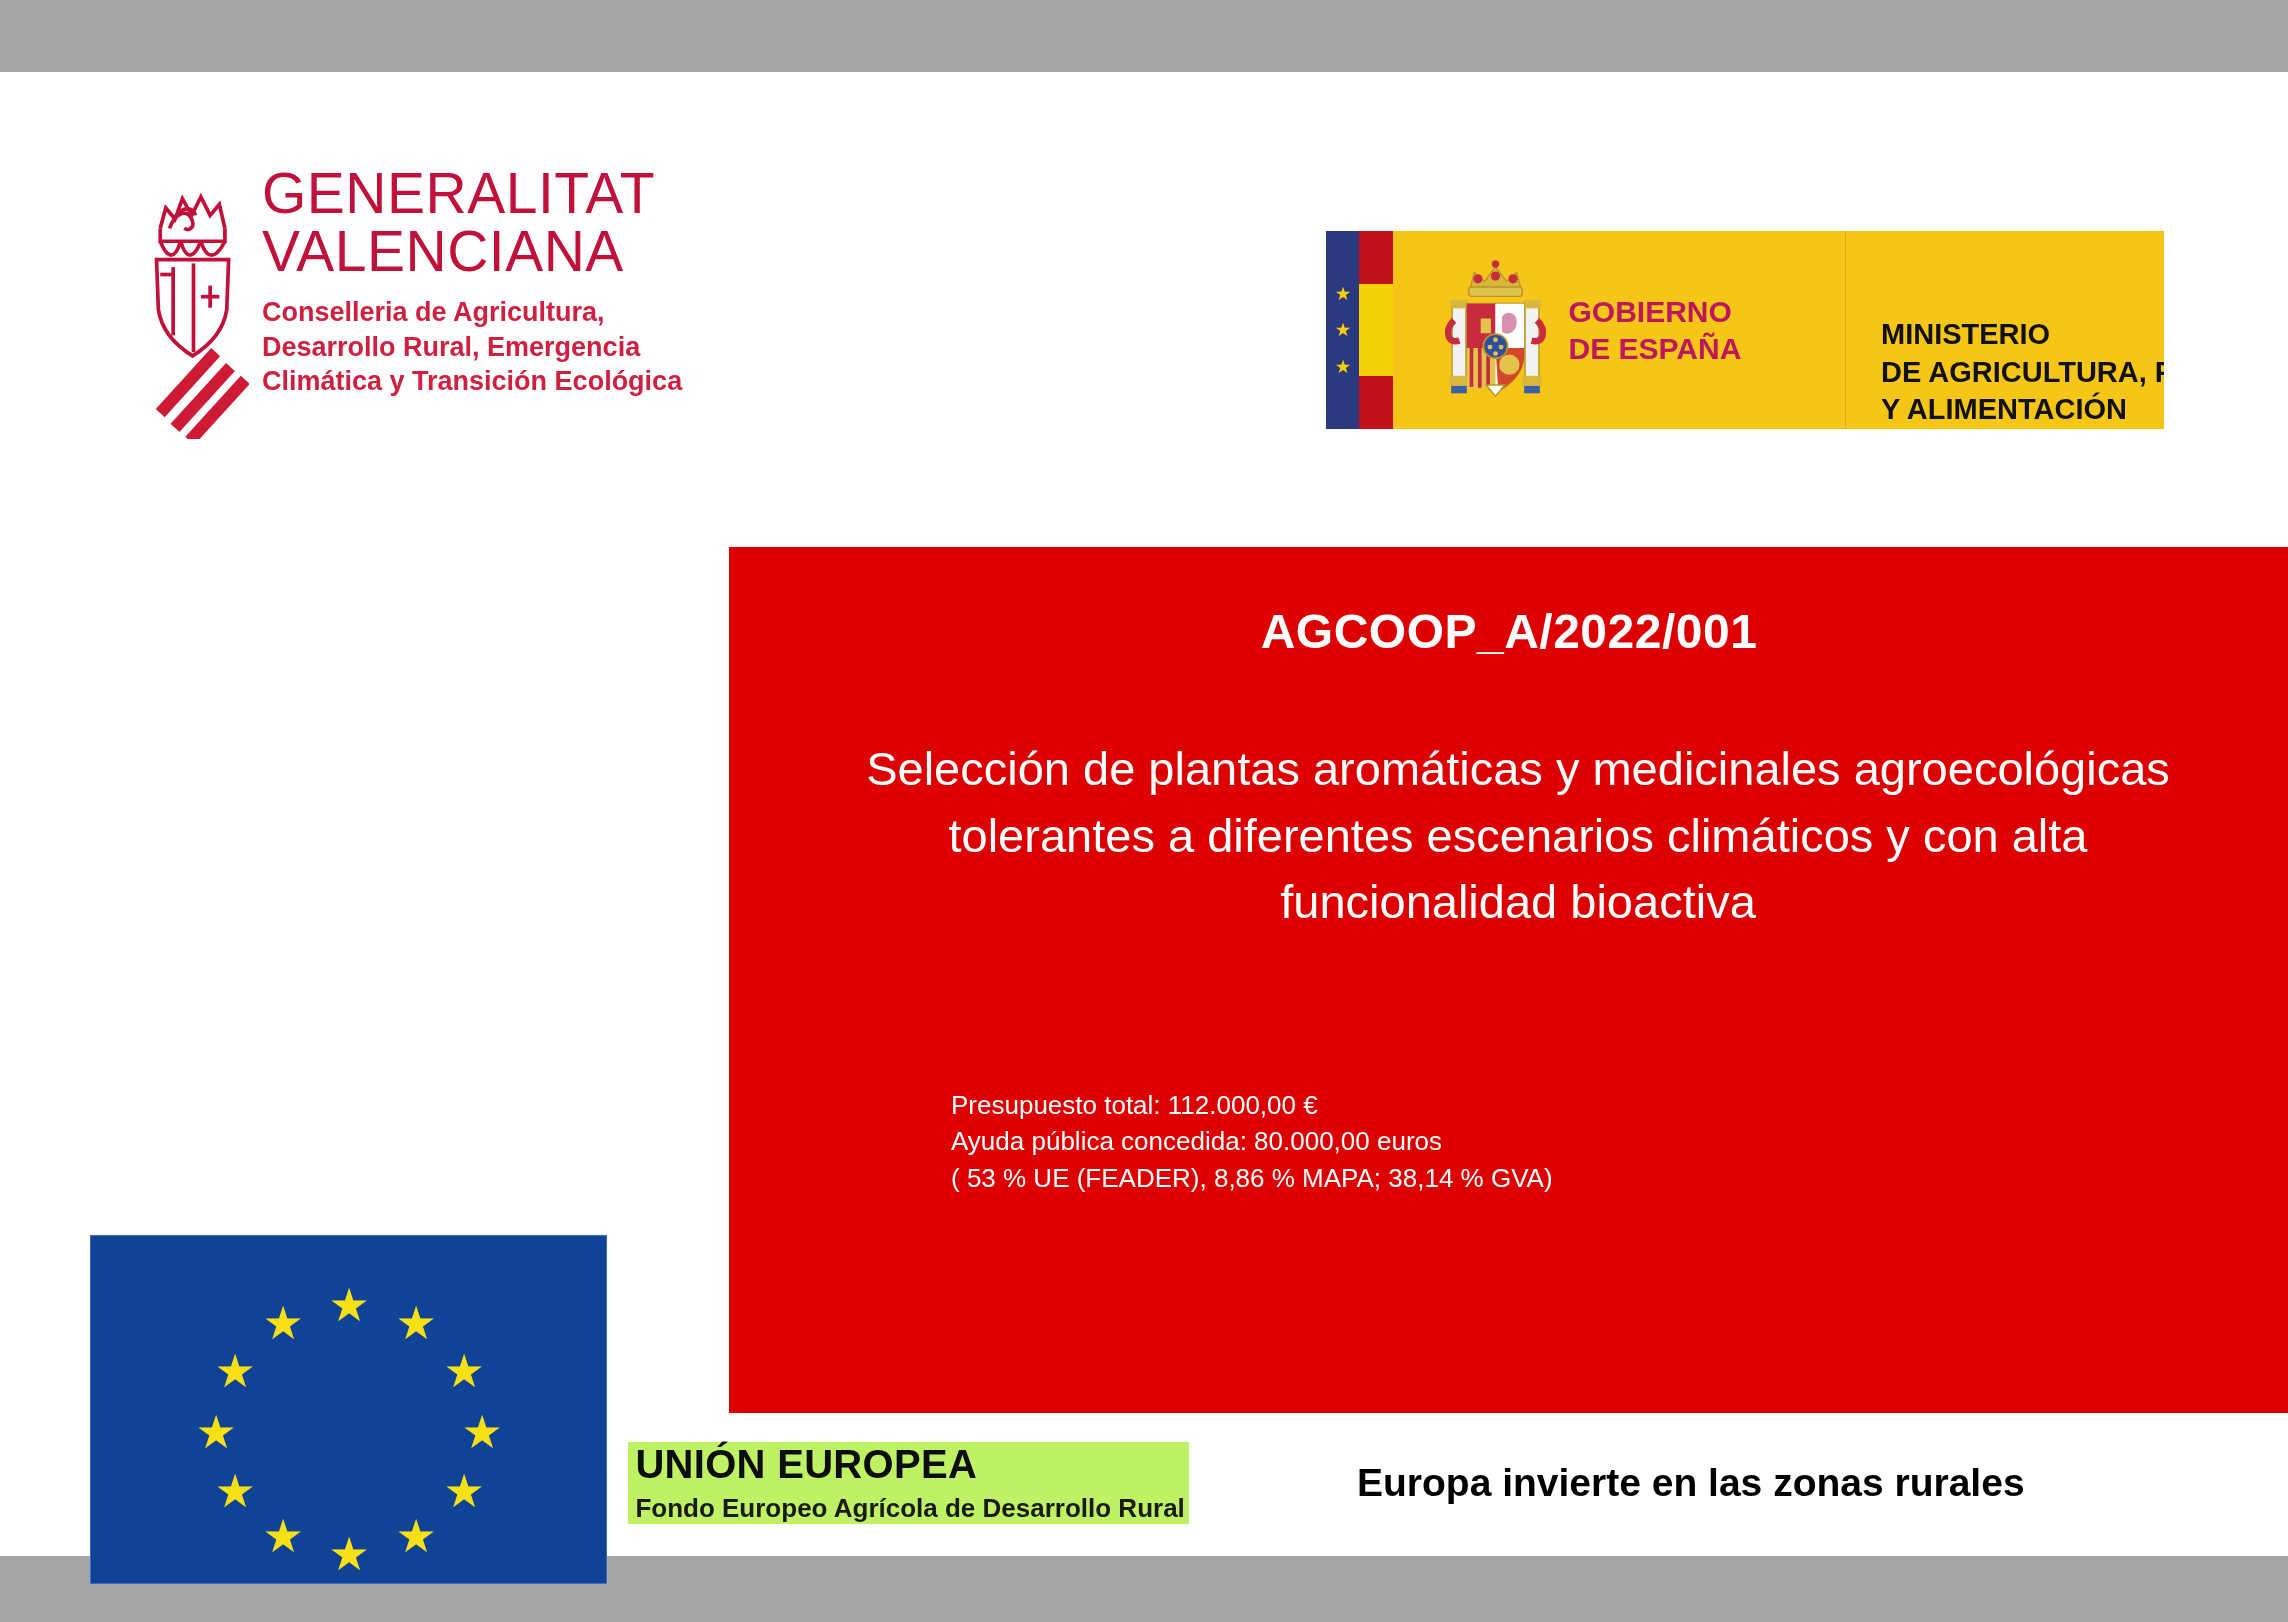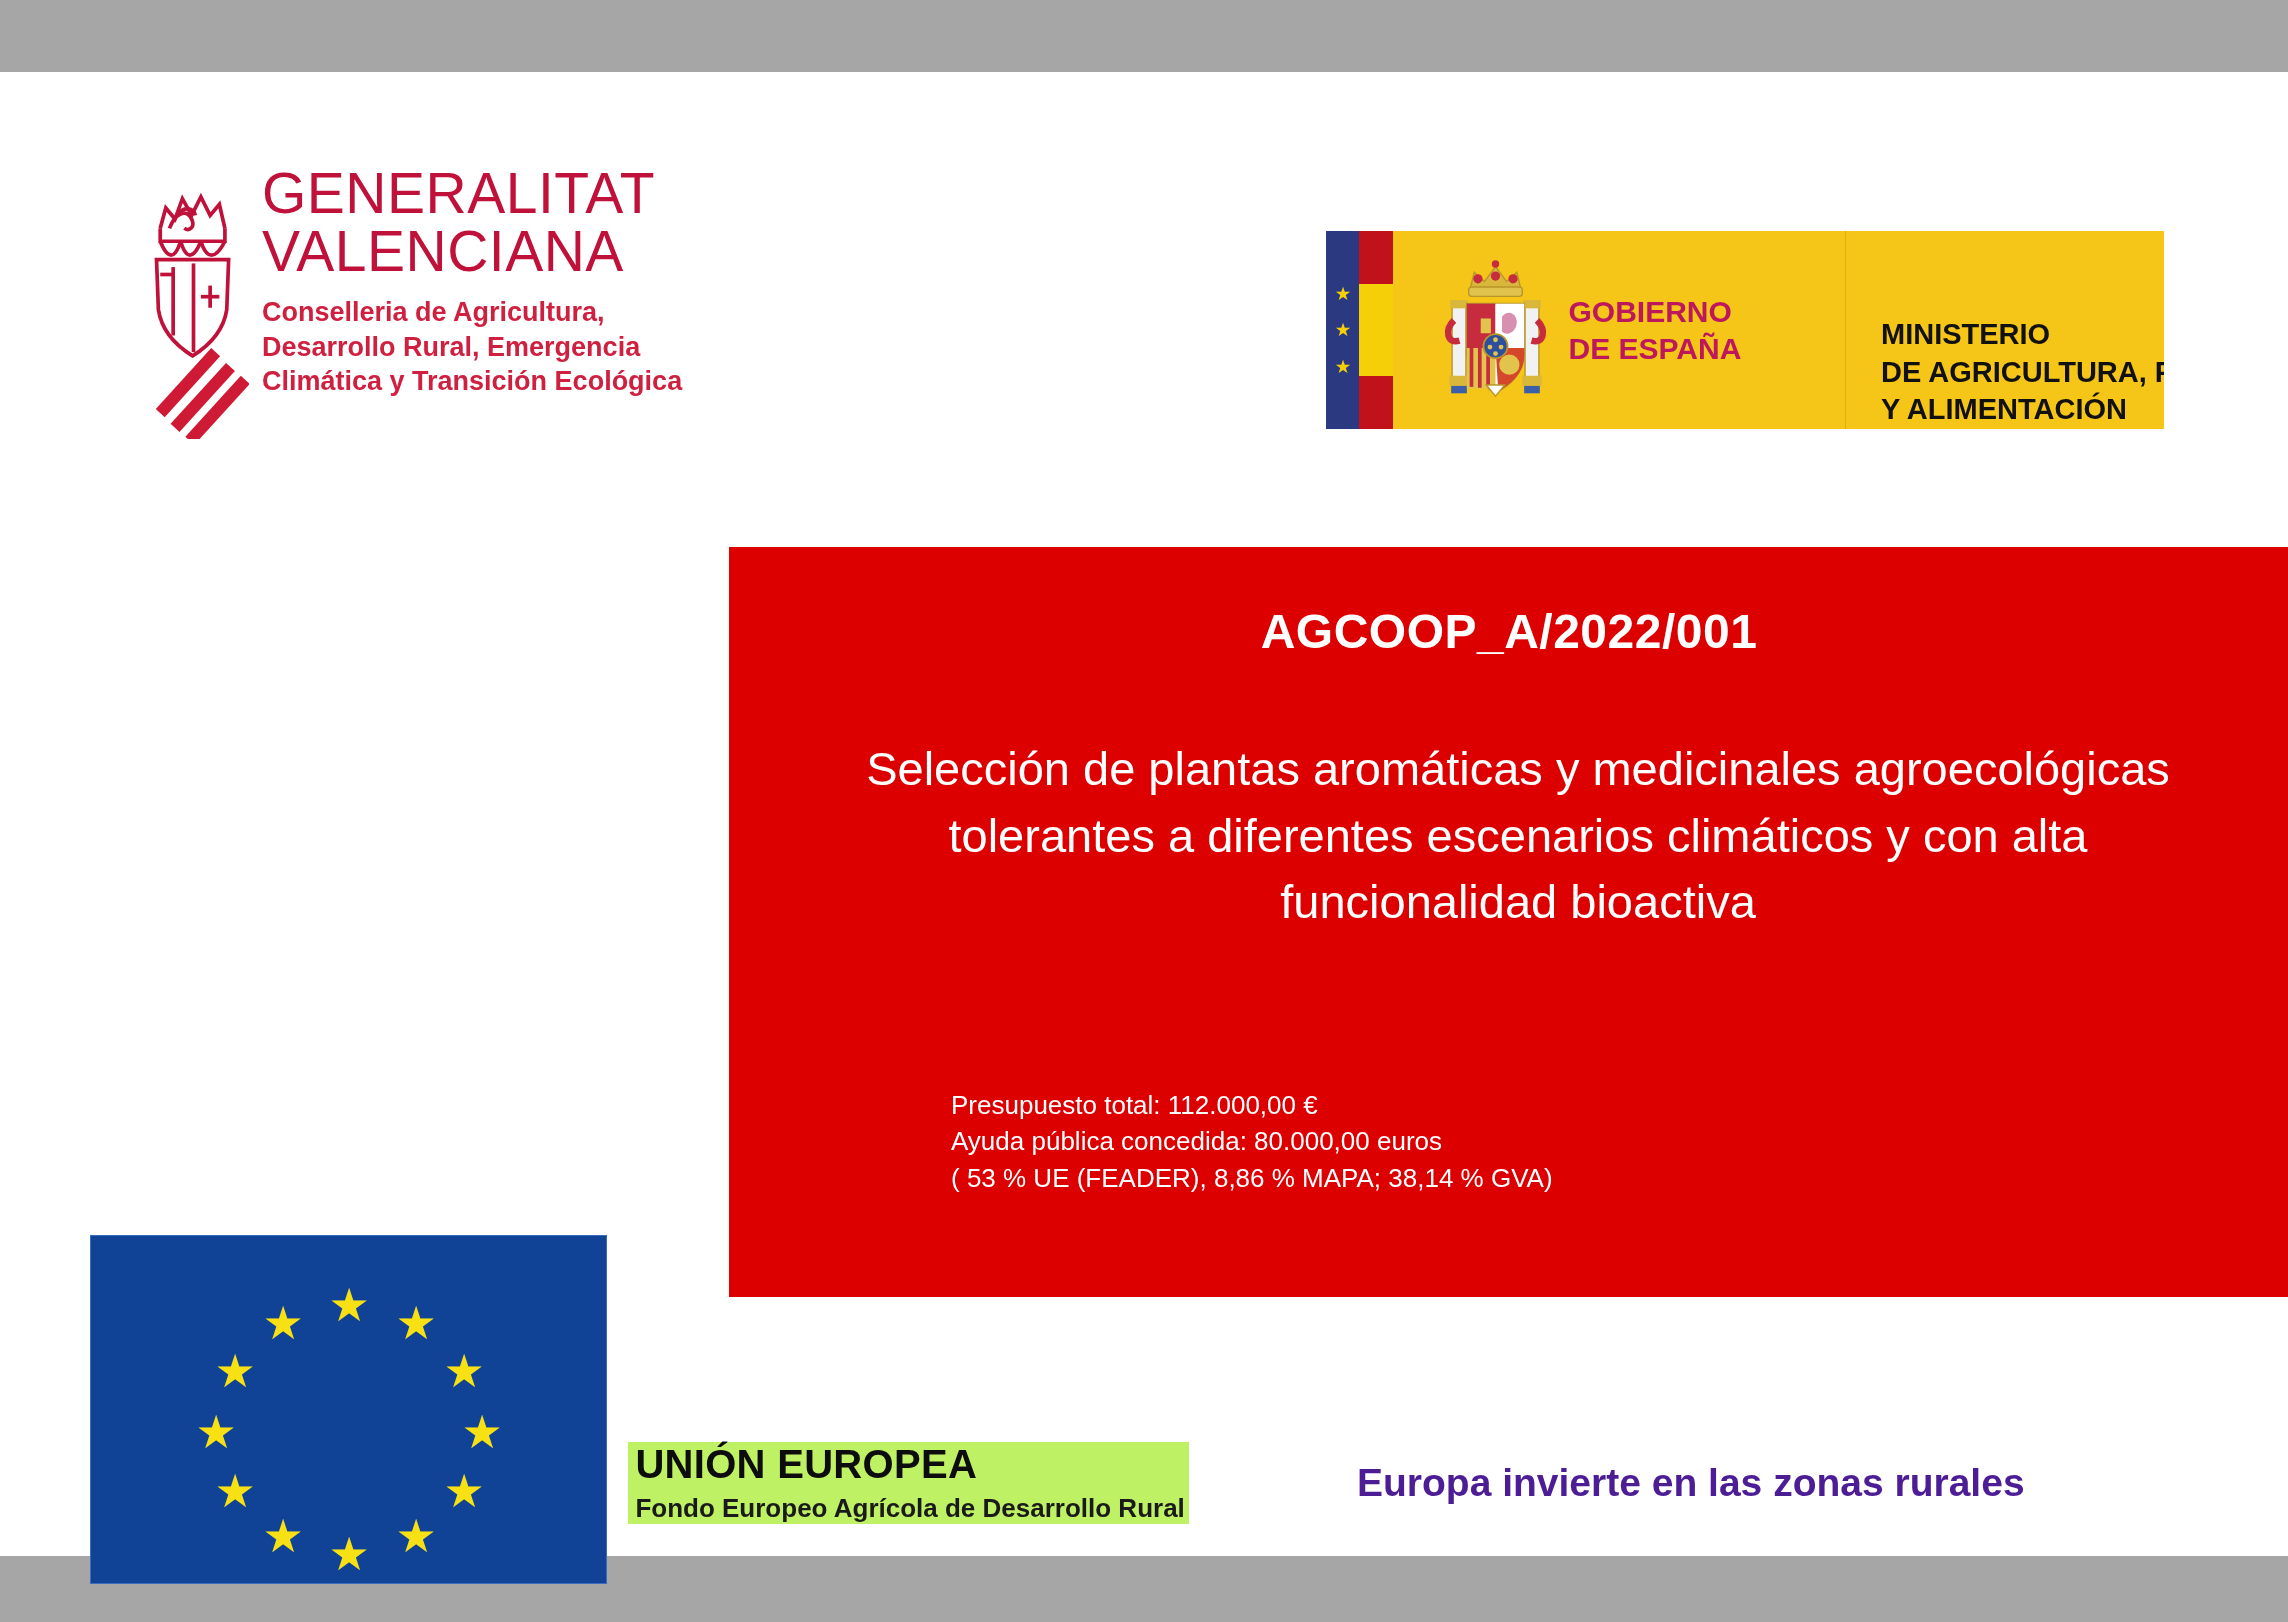--- a/index.html
+++ b/index.html
@@ -105,21 +105,21 @@
     line-height: 1.3;
     white-space: nowrap;
   }
 
   
   .red-panel {
     position: absolute;
     left: 729px;
     top: 475px;
     width: 1560px;
-    height: 750px;
+    height: 866px;
     background: #dd0000;
     color: #ffffff;
   }
   .proj-code {
     position: absolute;
     left: 0; right: 0;
     top: 57px;
     text-align: center;
     font-size: 48px;
     font-weight: bold;
@@ -192,21 +192,21 @@
     font-weight: 700;
     margin-top: 5.5px;
     white-space: nowrap;
   }
 
   
   .slogan {
     position: absolute;
     left: 1357px;
     top: 1389px;
-    color: #4c1d95;
+    color: #000000;
     font-size: 39px;
     font-weight: bold;
     white-space: nowrap;
   }
 </style>
 </head>
 <body>
 
 <div class="band band-top"></div>
 <div class="band band-bottom"></div>

